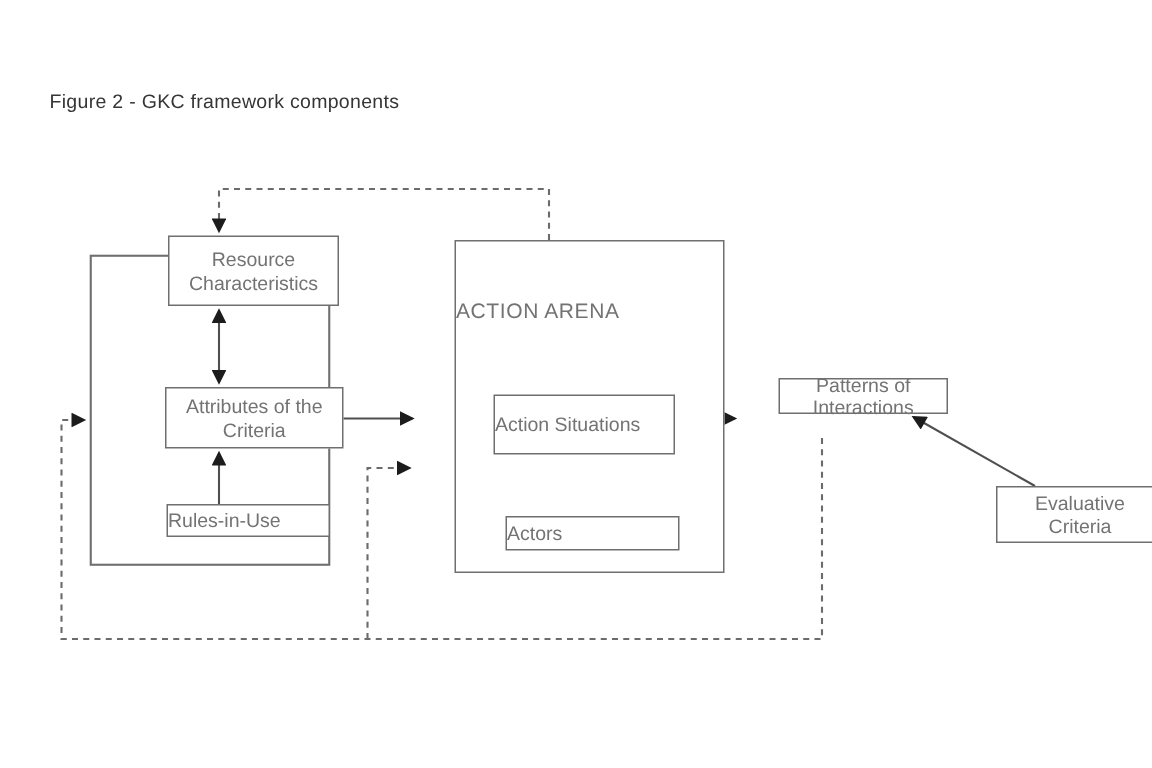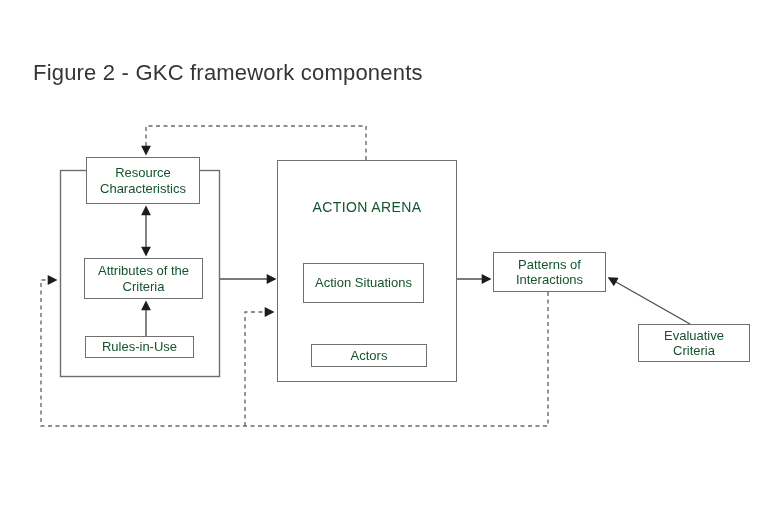--- a/index.html
+++ b/index.html
@@ -14,55 +14,55 @@
   .canvas {
     position: relative;
     width: 768px;
     height: 512px;
     background: #ffffff;
   }
   .caption {
     position: absolute;
     left: 33px;
     top: 60px;
-    font-size: 22px;
+    font-size: 13px;
     color: #353535;
     letter-spacing: 0.2px;
     white-space: nowrap;
     z-index: 3;
   }
   svg.wires {
     position: absolute;
     left: 0;
     top: 0;
     z-index: 1;
   }
   .node {
     position: absolute;
     box-sizing: border-box;
     background: #ffffff;
     border: 1.4px solid #6f6f6f;
-    color: #14532d;
+    color: #737373;
     font-size: 13px;
     line-height: 1.18;
     display: flex;
     align-items: center;
-    justify-content: center;
     text-align: center;
     z-index: 2;
+    margin-left: 26px;
   }
   .node-resource   { left: 86px;  top: 157px; width: 114px; height: 47px; }
   .node-attributes { left: 84px;  top: 258px; width: 119px; height: 41px; }
   .node-rules      { left: 85px;  top: 336px; width: 109px; height: 22px; }
   .node-arena      { left: 277px; top: 160px; width: 180px; height: 222px;
                      align-items: flex-start; padding-top: 38px;
                      font-size: 14px; letter-spacing: 0.4px; }
   .node-situations { left: 303px; top: 263px; width: 121px; height: 40px; border-width: 1.2px; }
   .node-actors     { left: 311px; top: 344px; width: 116px; height: 23px; border-width: 1.2px; }
-  .node-patterns   { left: 493px; top: 252px; width: 113px; height: 40px; }
+  .node-patterns   { left: 493px; top: 252px; width: 113px; height: 24px; }
   .node-evaluative { left: 638px; top: 324px; width: 112px; height: 38px; padding: 0 12px; }
 </style>
 </head>
 <body>
 
 <div class="canvas">
 
   <div class="caption">Figure 2 - GKC framework components</div>
 
   <svg class="wires" width="768" height="512" viewBox="0 0 768 512">

